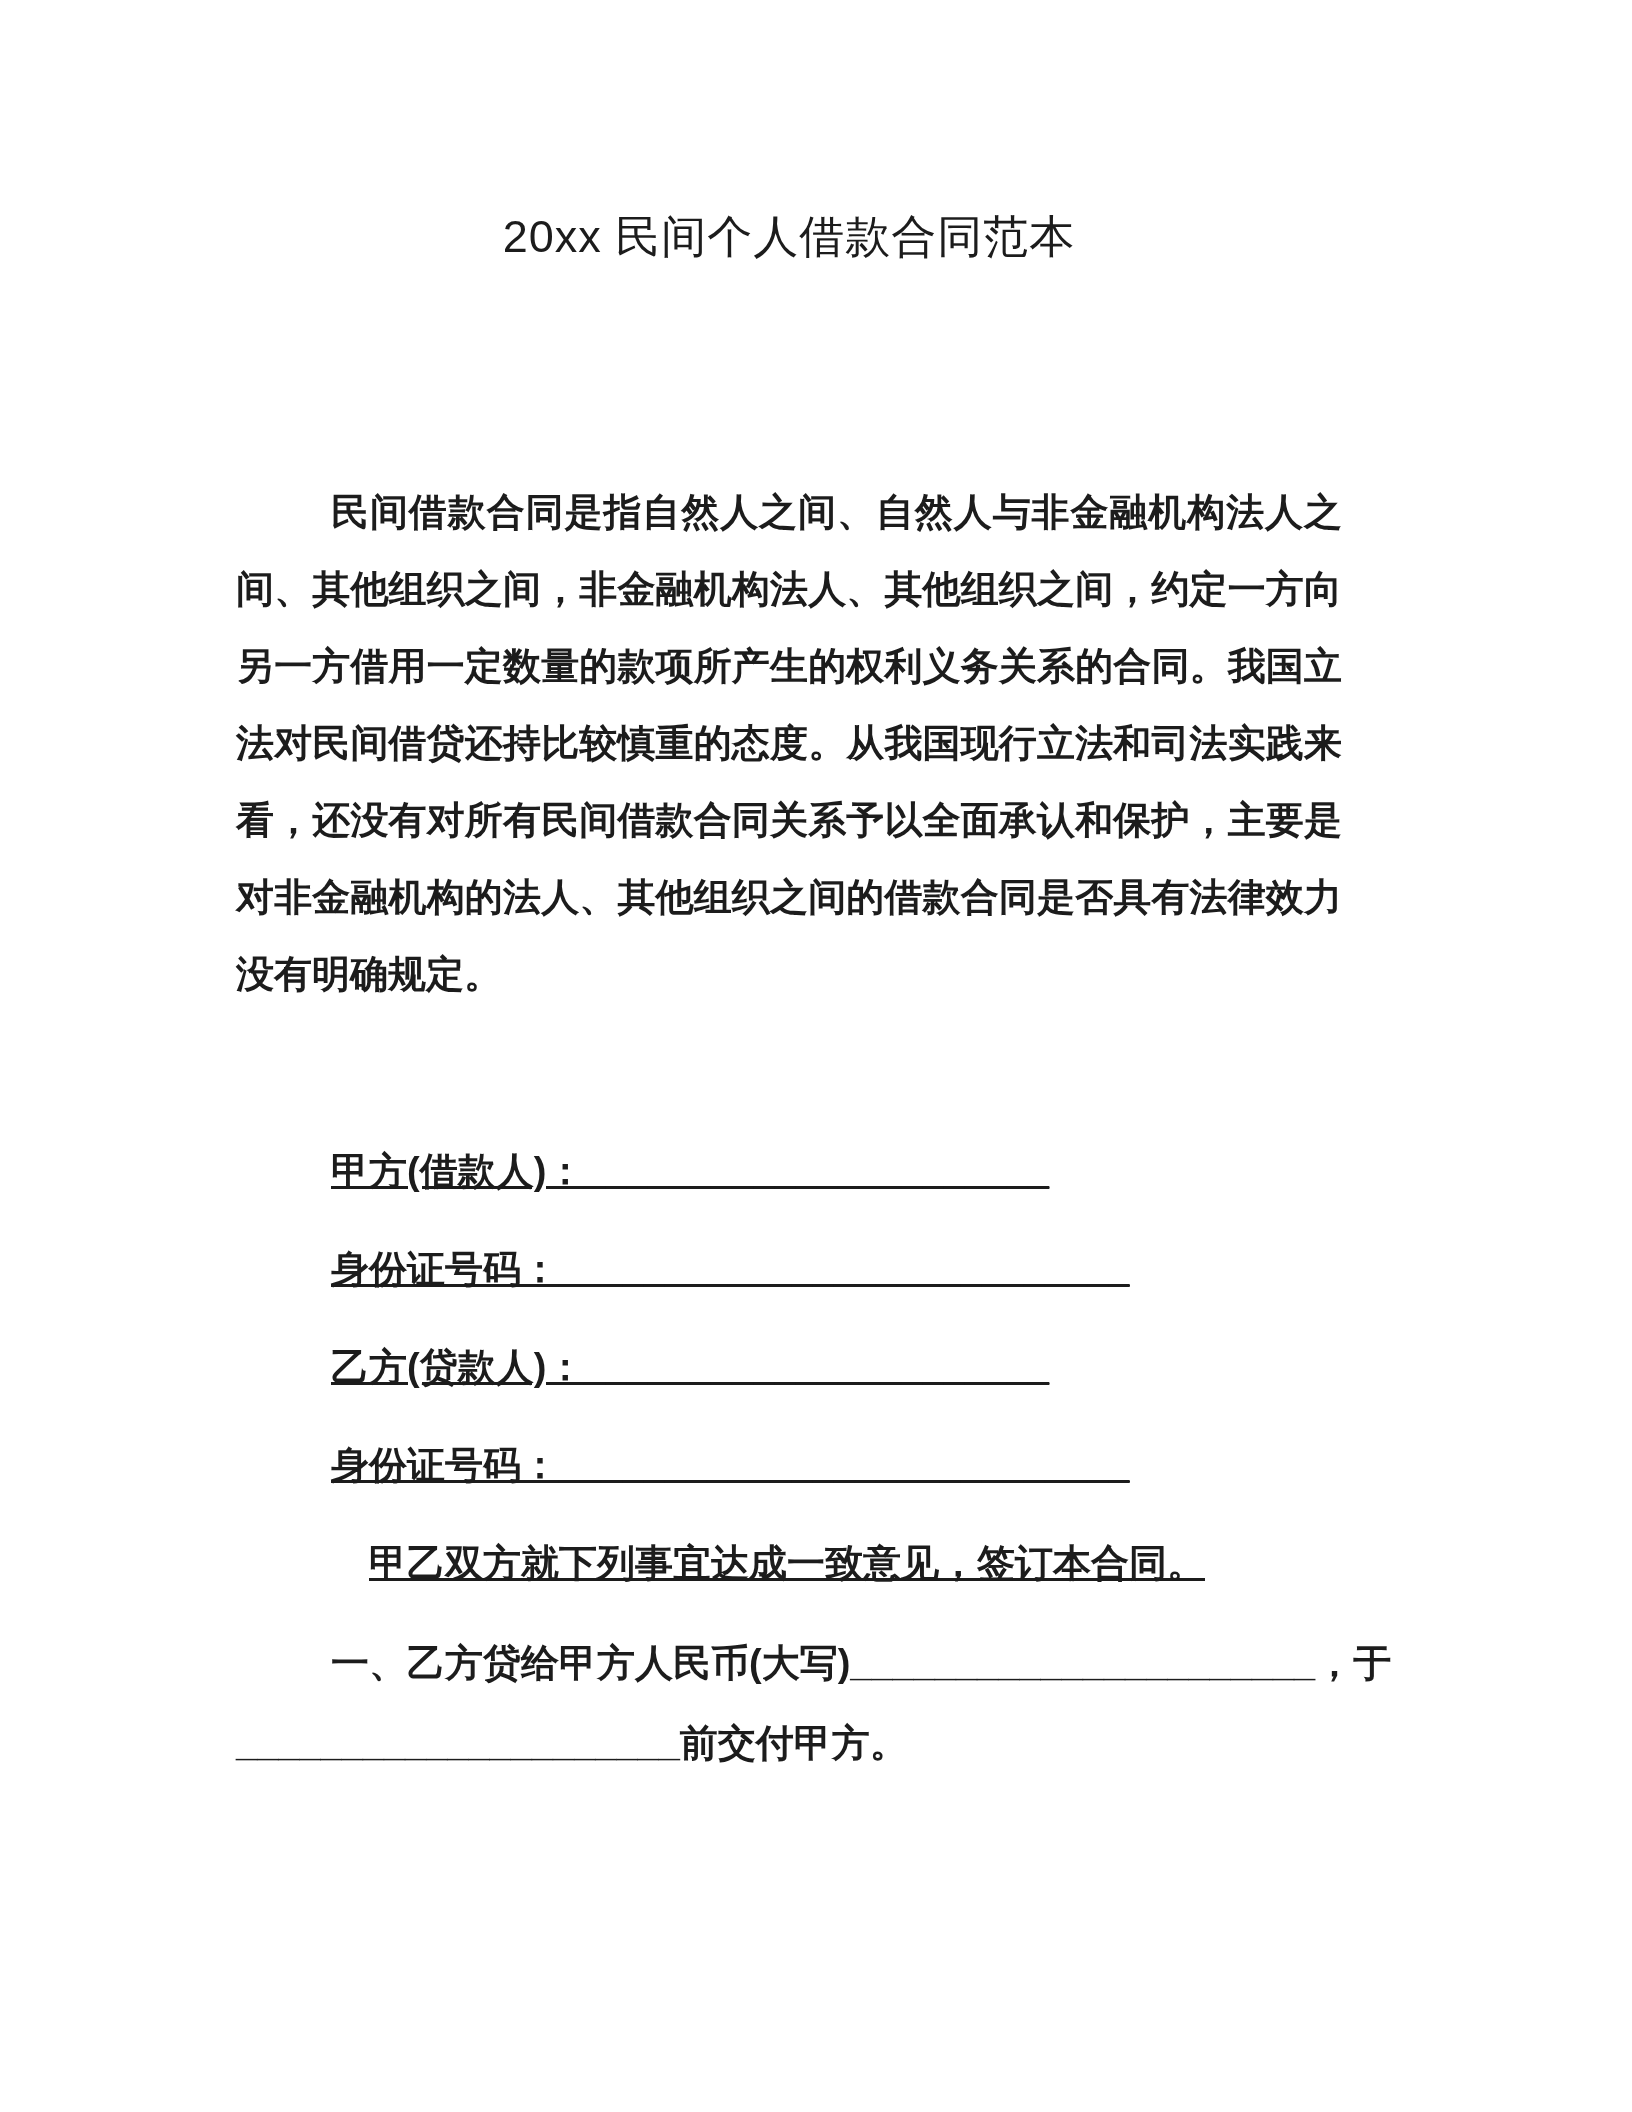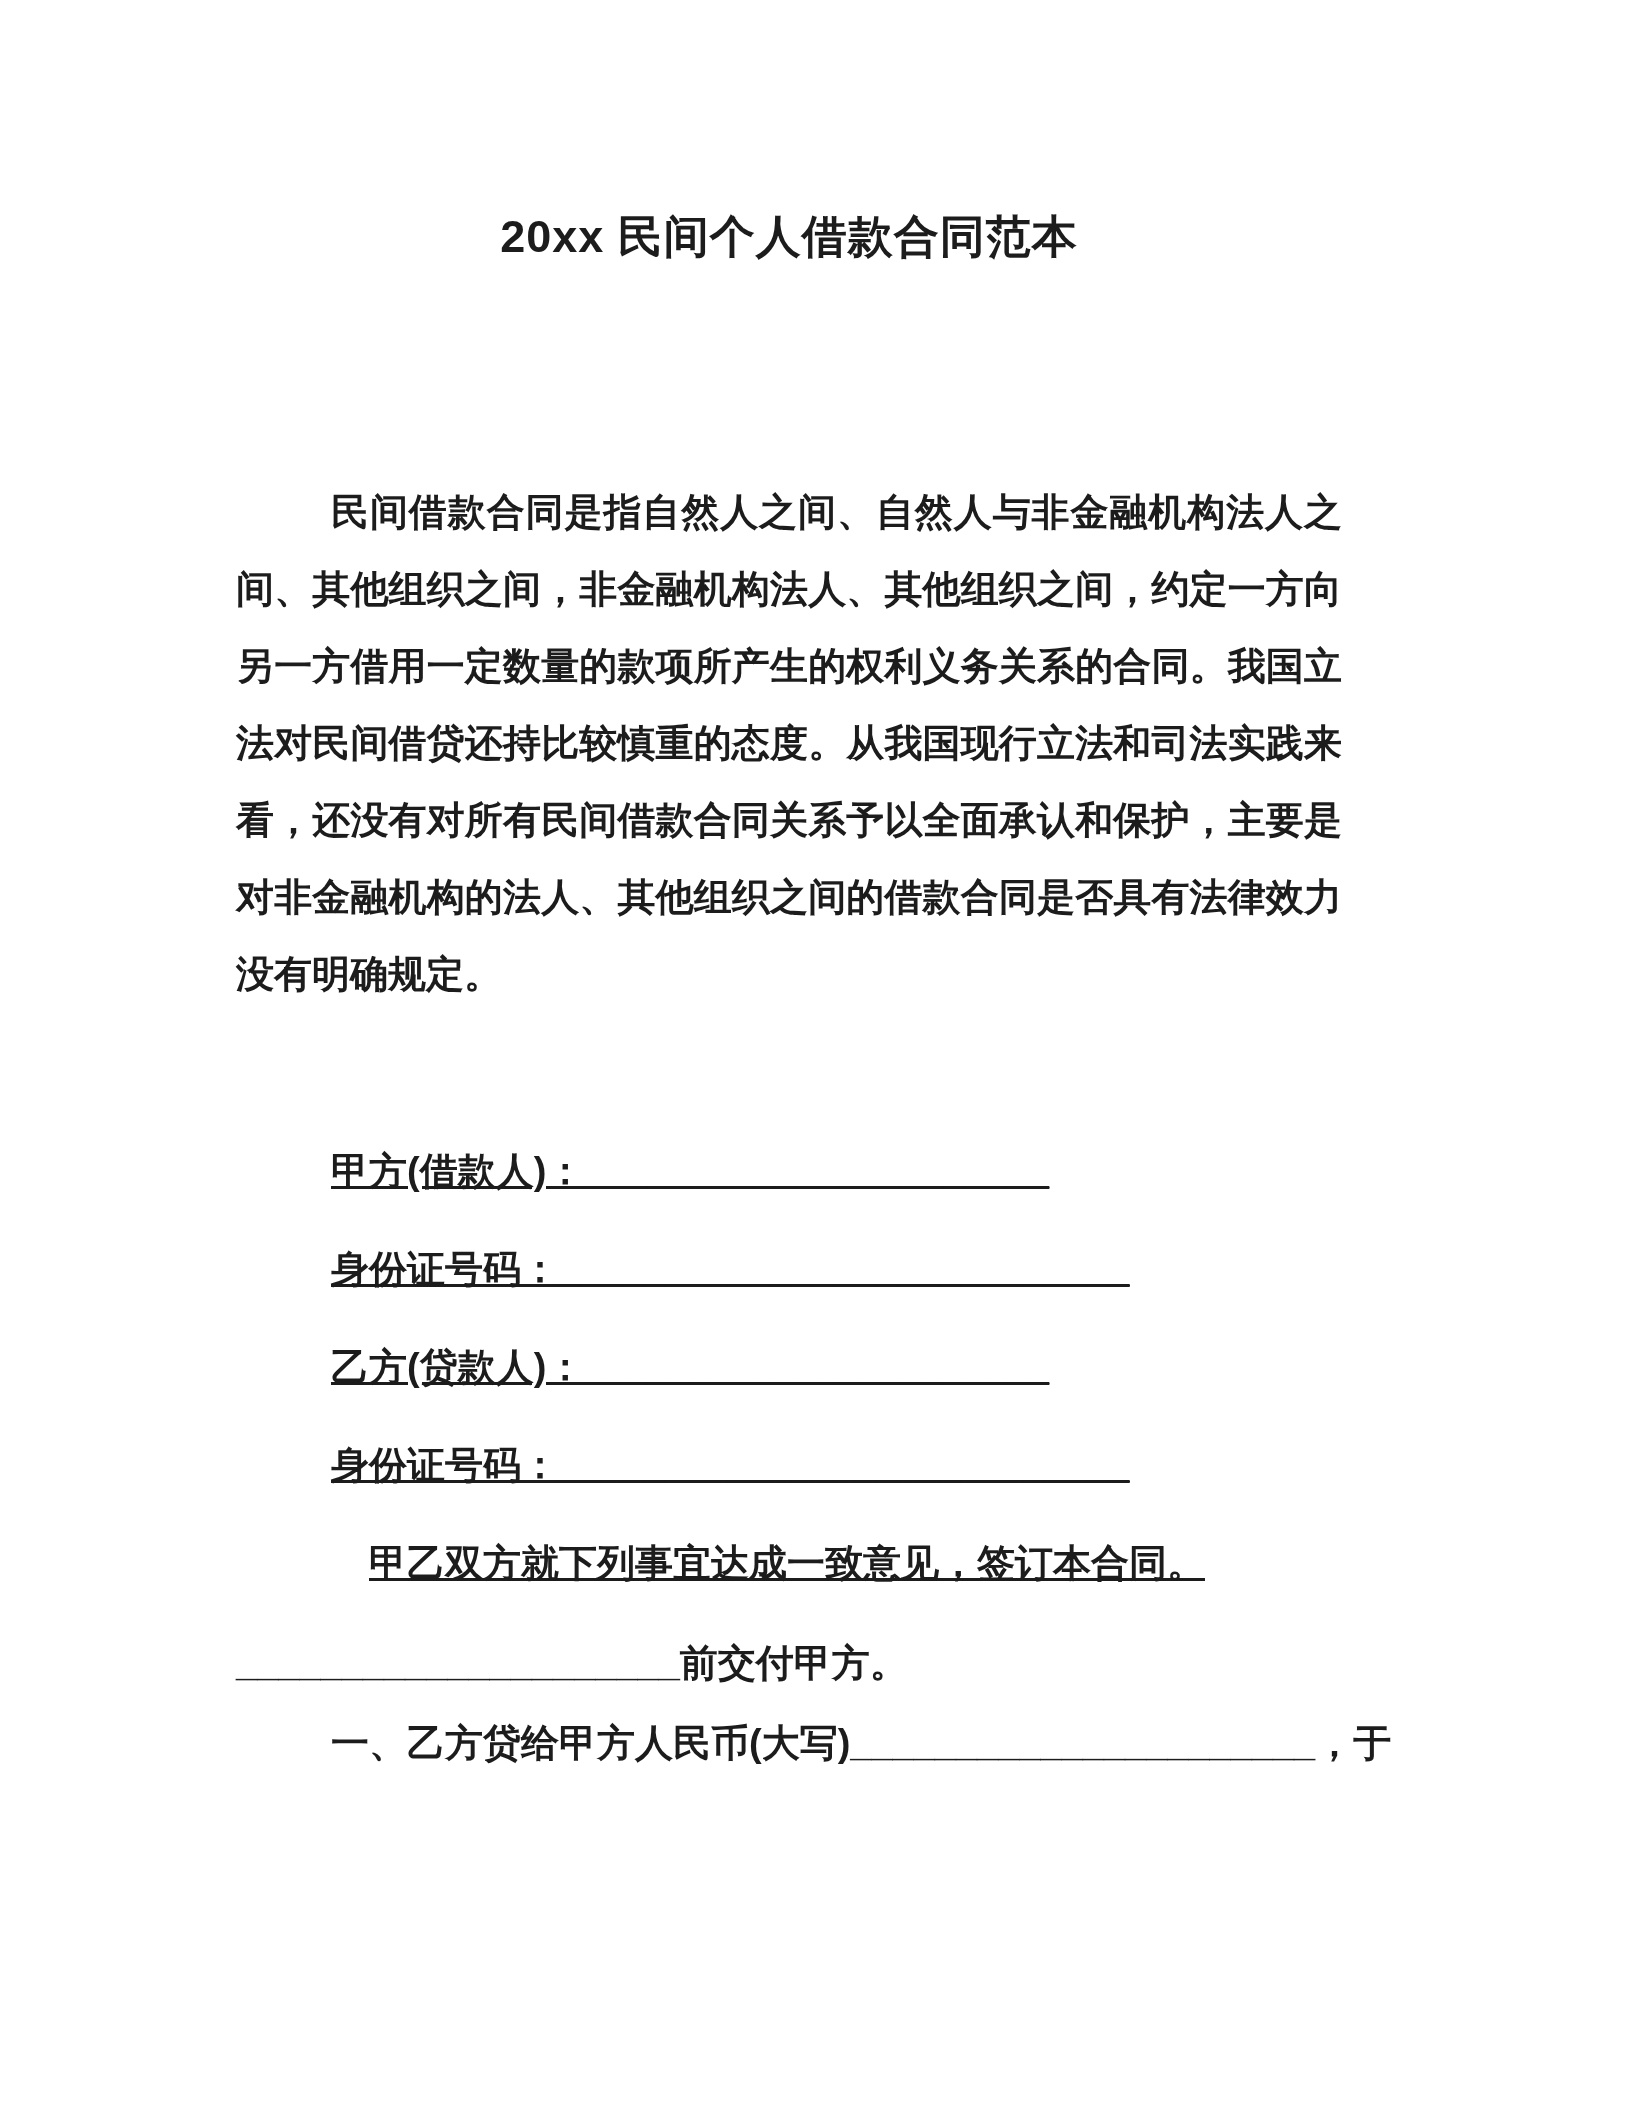--- a/index.html
+++ b/index.html
@@ -22,21 +22,21 @@
     font-weight: 700;
     padding: 205px 290px 0 236px;
     overflow: hidden;
   }
   .doc-title {
     margin: 0;
     font-size: 45px;
     line-height: 64px;
     text-align: center;
     letter-spacing: 1px;
-    font-weight: 700;
+    font-weight: 400;
   }
   .intro {
     margin: 205px 0 0 0;
     font-size: 38px;
     line-height: 77px;
     text-align: justify;
     text-indent: 95px;
     word-break: break-all;
   }
   .form-section {
@@ -79,17 +79,17 @@
   <div class="form-section">
     <p class="form-line">甲方(借款人)：______________________</p>
     <p class="form-line">身份证号码：___________________________</p>
     <p class="form-line">乙方(贷款人)：______________________</p>
     <p class="form-line">身份证号码：___________________________</p>
   </div>
 
   <p class="form-line agreement">甲乙双方就下列事宜达成一致意见，签订本合同。</p>
 
   <div class="clause">
+    <div class="clause-line indent">一、乙方贷给甲方人民币(大写)______________________，于</div>
     <div class="clause-line">_____________________前交付甲方。</div>
-    <div class="clause-line indent">一、乙方贷给甲方人民币(大写)______________________，于</div>
   </div>
 
 </div>
 
 </body></html>

